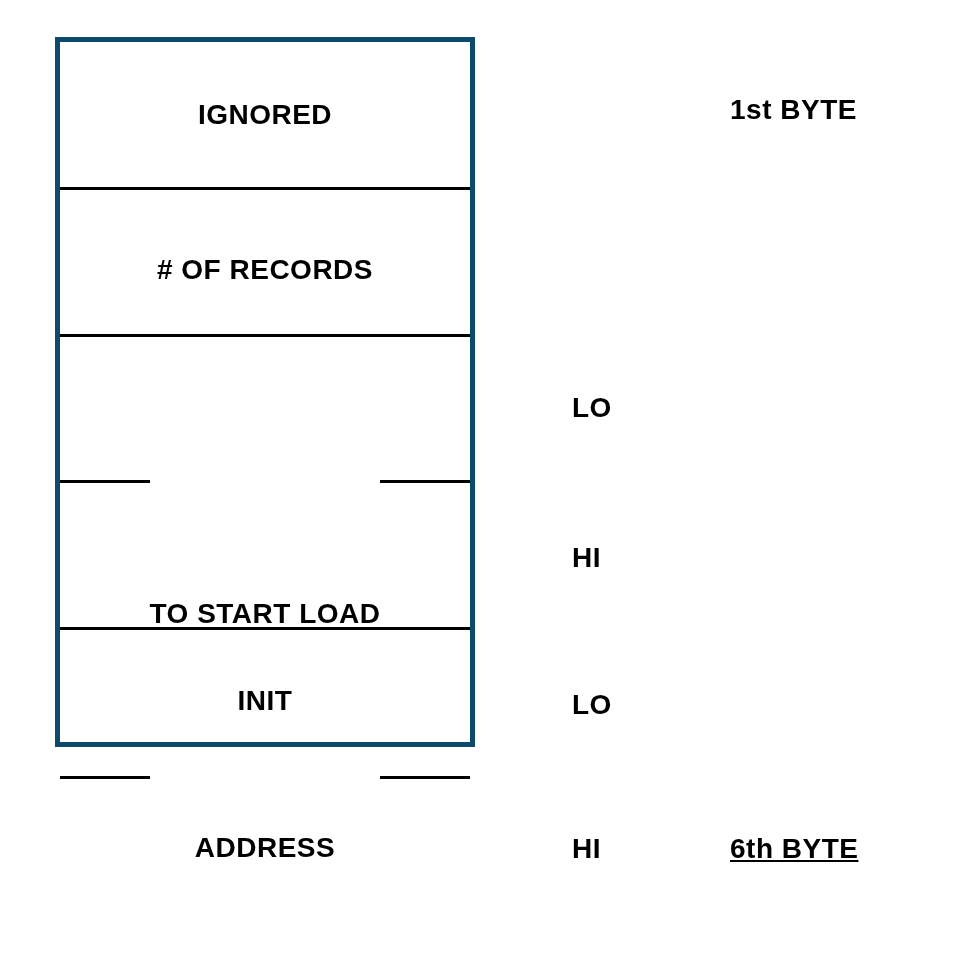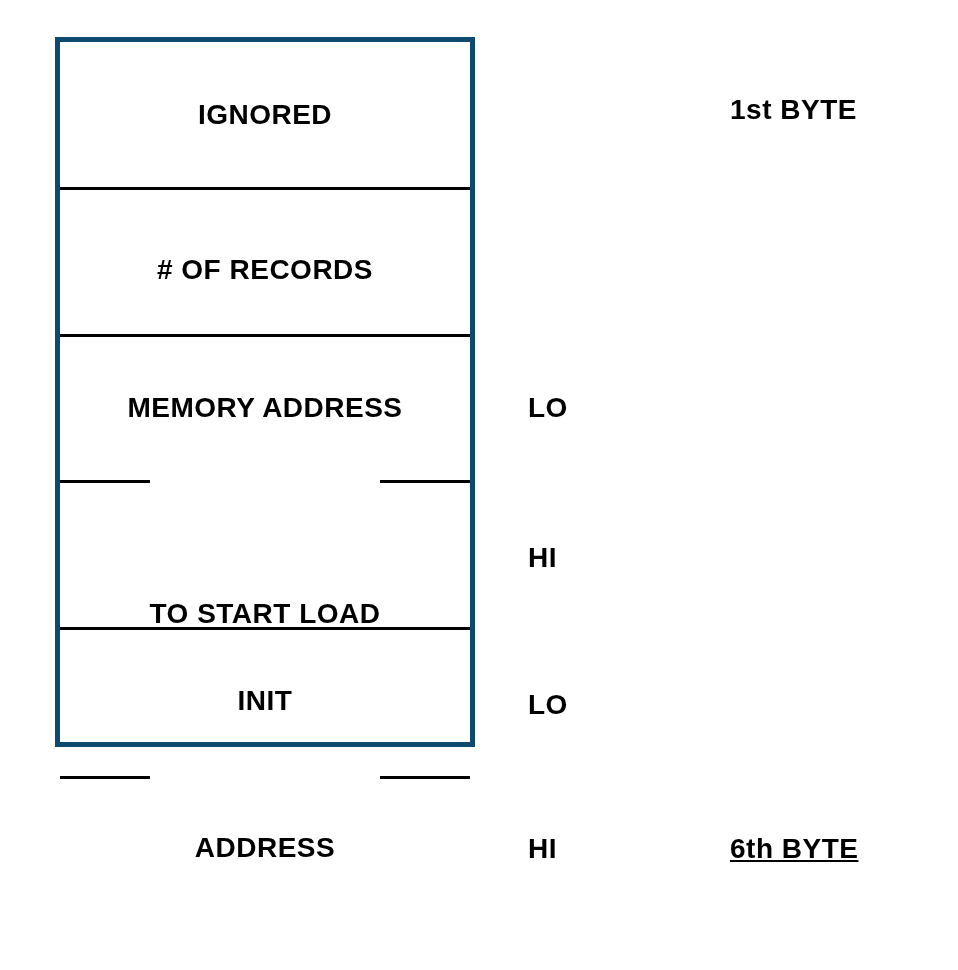--- a/index.html
+++ b/index.html
@@ -92,21 +92,21 @@
   
   .annotation {
     position: absolute;
     font-size: 28px;
     font-weight: bold;
     color: #000000;
     white-space: nowrap;
     line-height: 1;
     letter-spacing: 0.5px;
   }
-  .col-endian { left: 528px; }
+  .col-endian { left: 572px; }
   .col-byte   { left: 730px; }
 
   .ann-lo-1 { top: 394px; }
   .ann-hi-1 { top: 544px; }
   .ann-lo-2 { top: 691px; }
   .ann-hi-2 { top: 835px; }
 
   .ann-first-byte { top: 88px; margin-top: 8px; }
   .ann-last-byte  { top: 835px; text-decoration: underline; }
 </style>
@@ -118,23 +118,20 @@
   <div class="byte-box">
 
     <div class="row row-0">
       <span class="row-label">IGNORED</span>
     </div>
 
     <div class="row row-1">
       <span class="row-label"># OF RECORDS</span>
     </div>
 
-    <div class="row row-2">
-      <span class="row-label">MEMORY ADDRESS</span>
-    </div>
 
     <div class="row row-3">
       <span class="row-label">TO START LOAD</span>
     </div>
 
     <div class="row row-5">
       <span class="row-label">ADDRESS</span>
     </div>
 
     <div class="row row-4">

